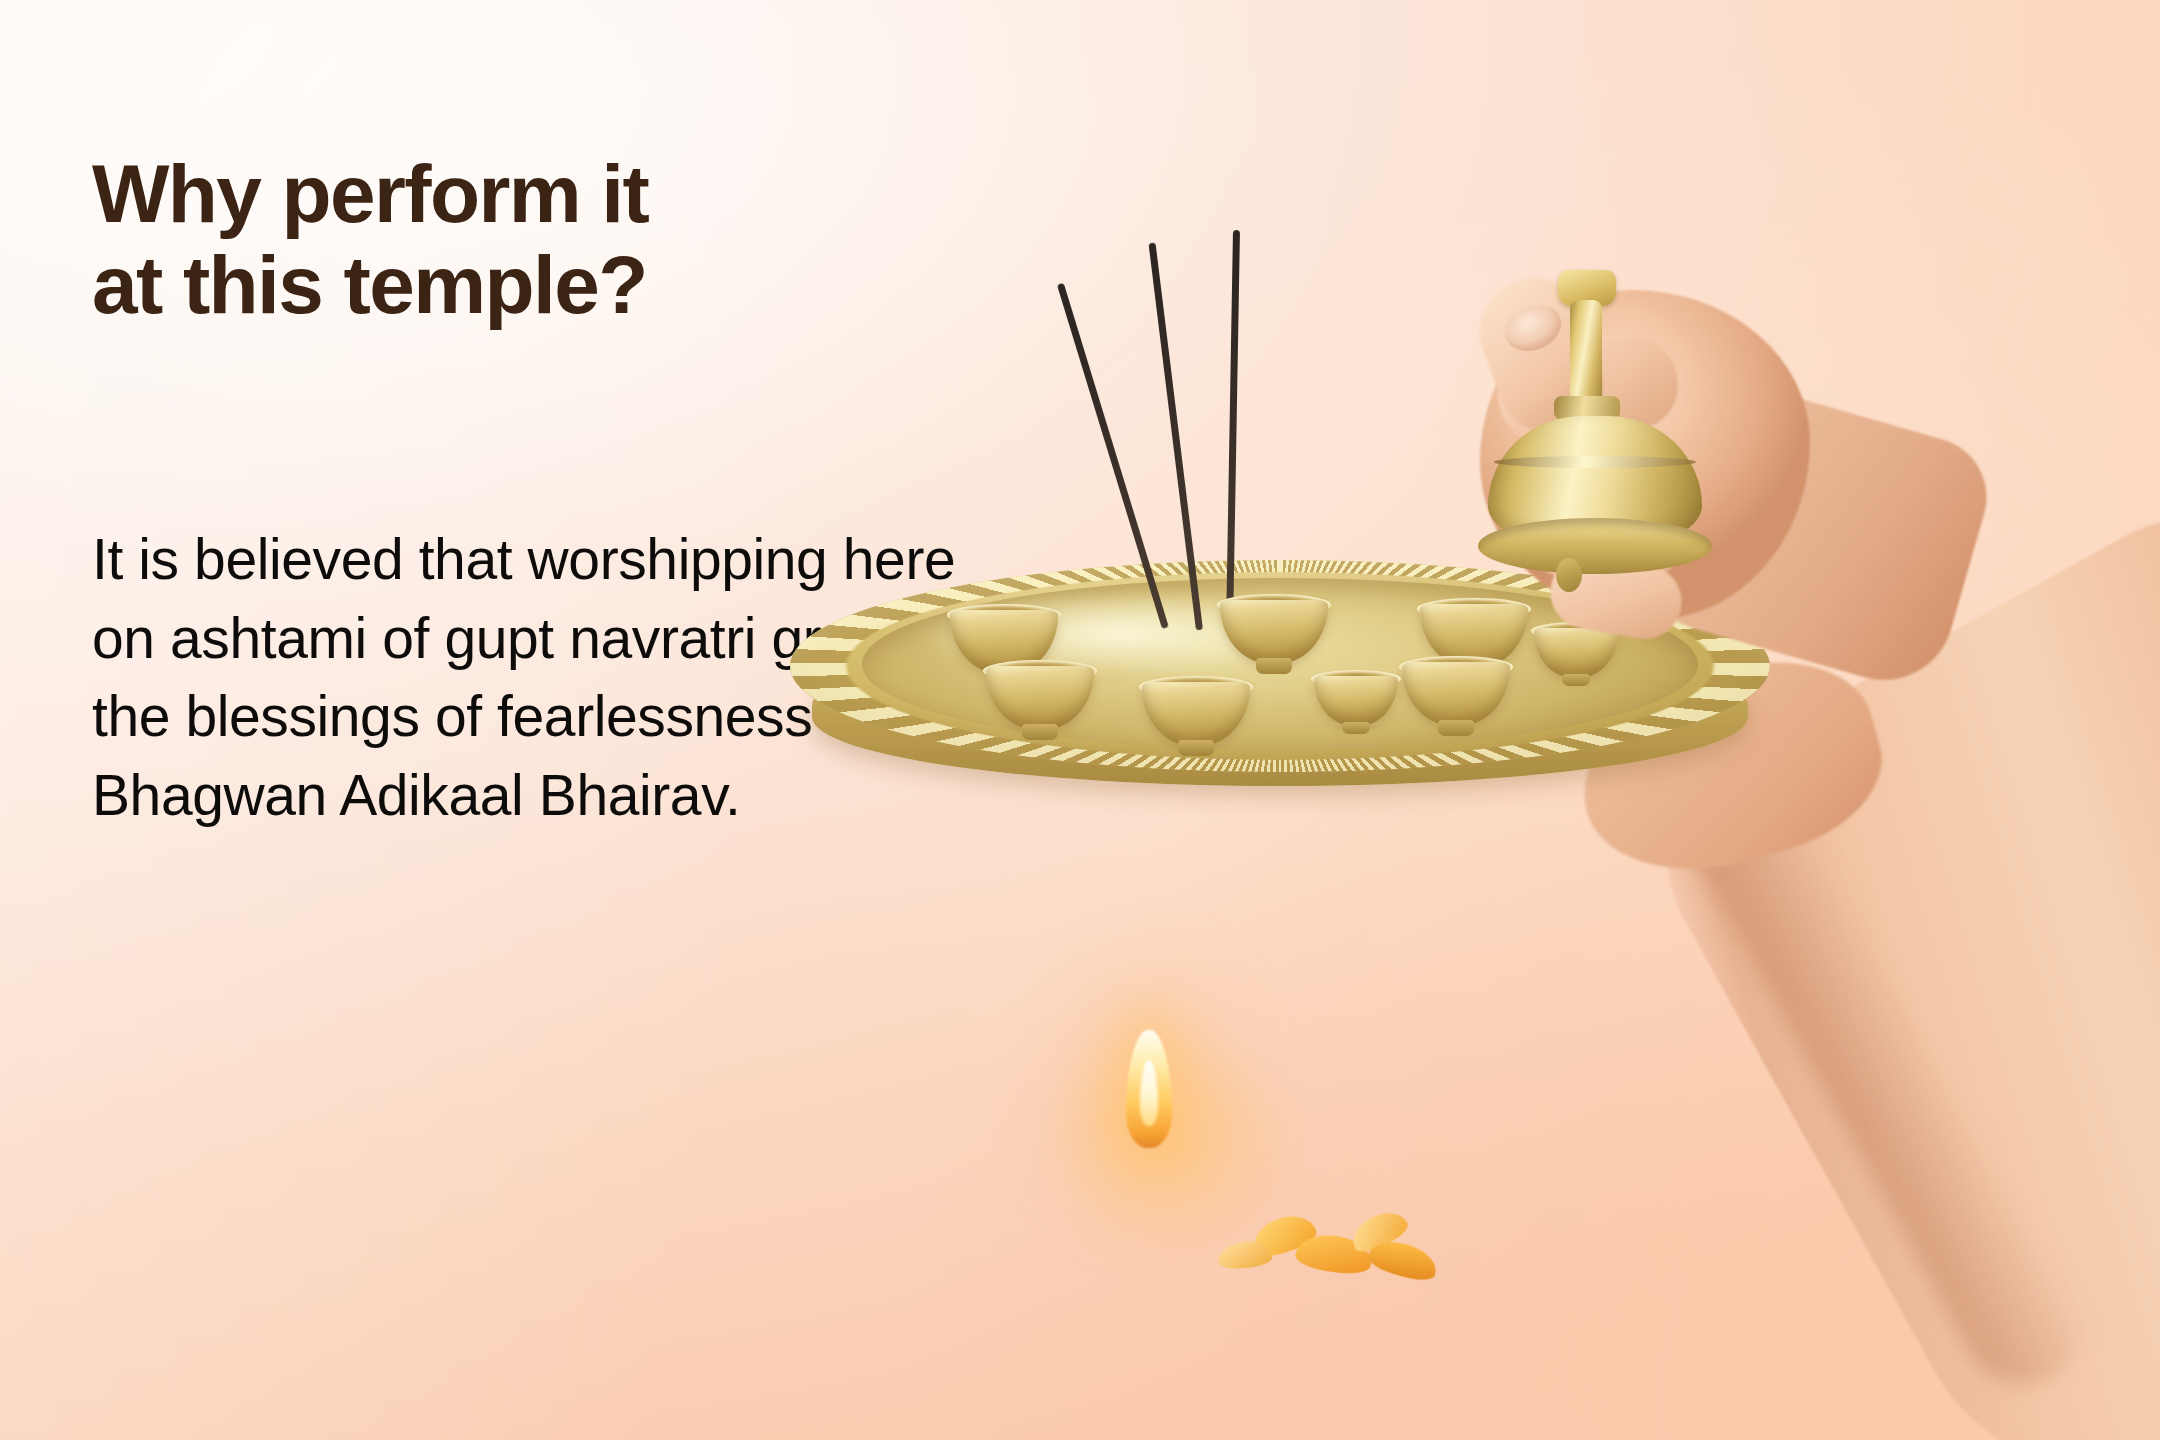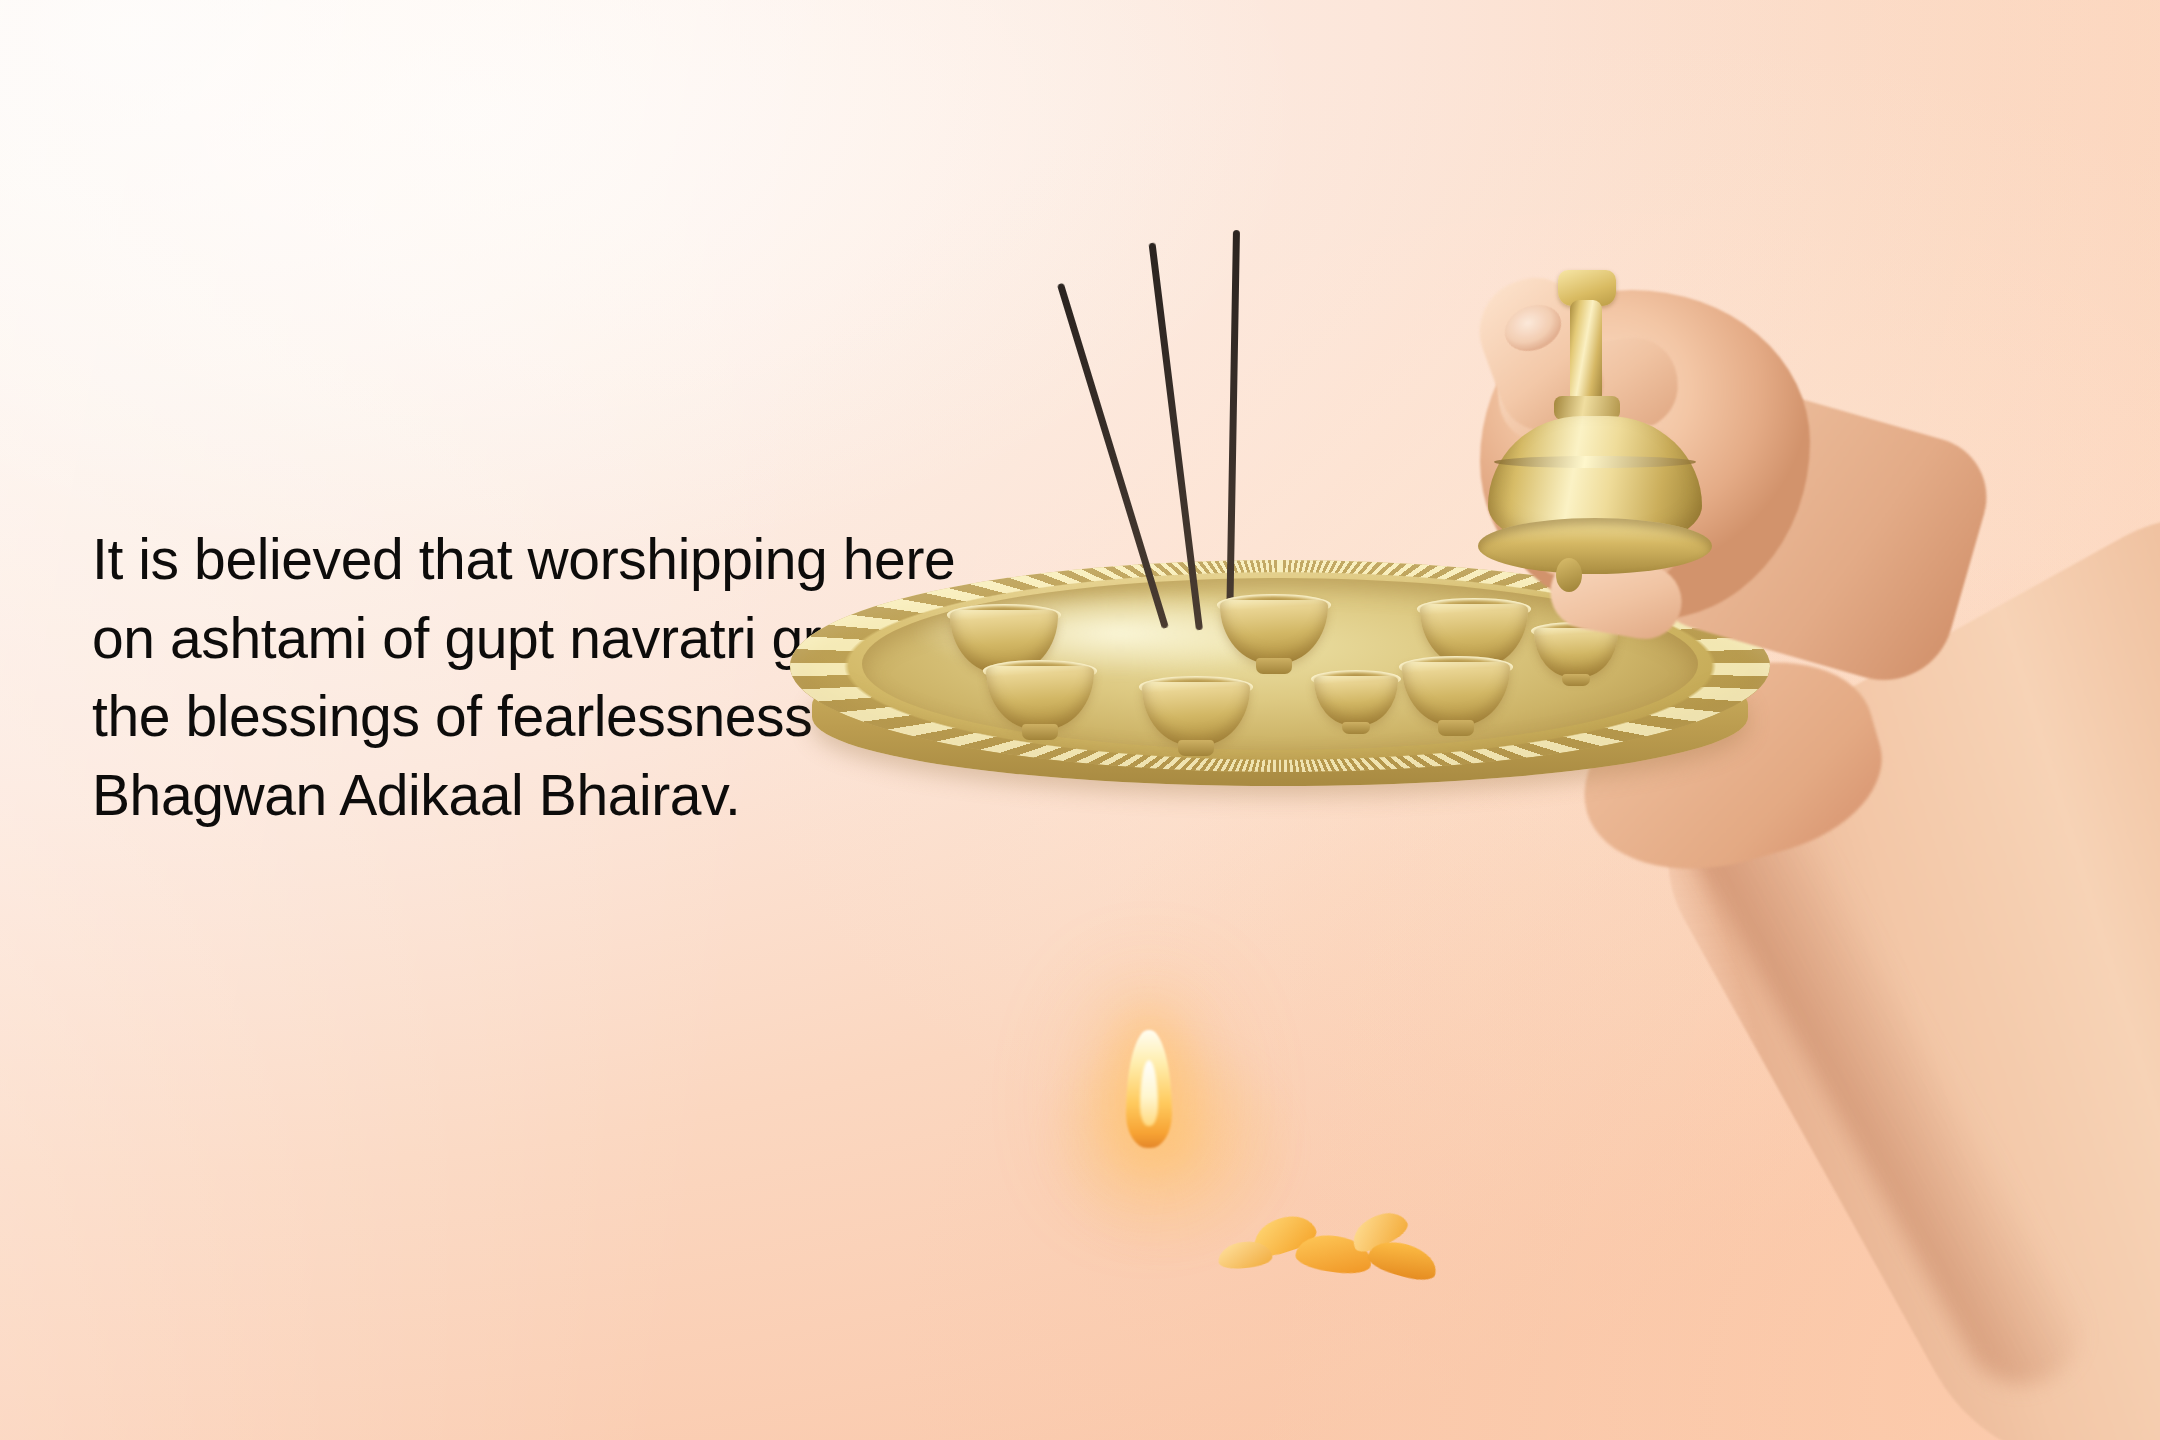--- a/index.html
+++ b/index.html
@@ -246,20 +246,22 @@
 </head>
 <body>
 
 <div id="stage">
 
   <div class="bg-base"></div>
   <div class="bg-warm"></div>
   <div class="bg-sheen"></div>
 
   <div class="textcol">
+    <div class="headline">Why perform it
+at this temple?</div>
     <div class="bodytext">It is believed that worshipping here on ashtami of gupt navratri grants the blessings of fearlessness from Bhagwan Adikaal Bhairav.</div>
   </div>
 
   <div class="photo">
 
     <div class="forearm"></div>
     <div class="forearm-shade"></div>
     <div class="hand-lower"></div>
     <div class="thumb-lower"></div>
 

